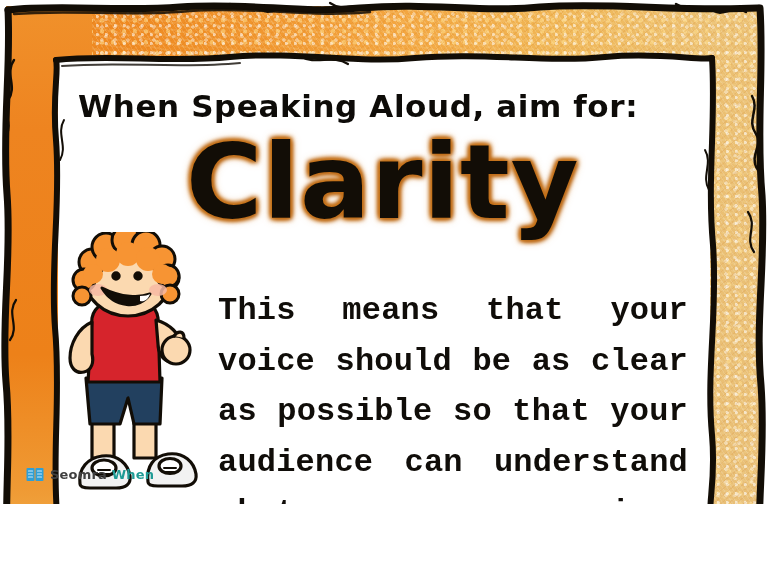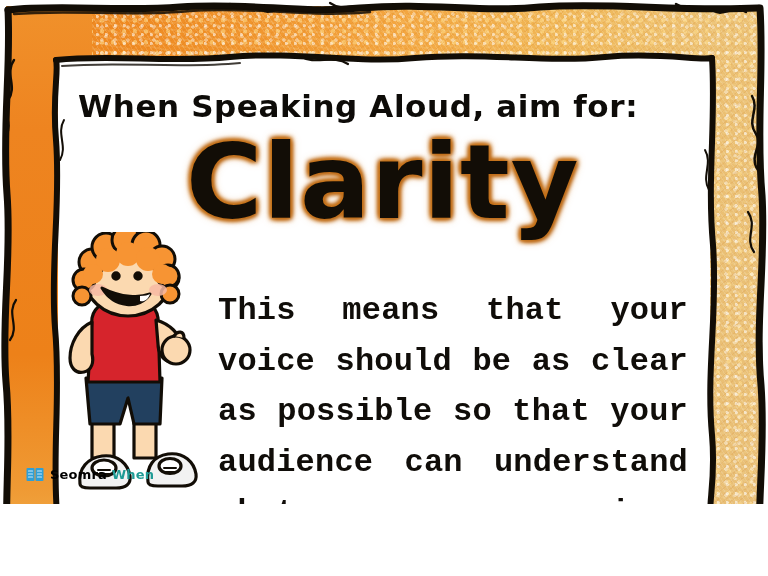--- a/index.html
+++ b/index.html
@@ -175,21 +175,21 @@
     pointer-events: auto;
   }
   .logo-mark { display: block; }
   .logo-text {
     font-family: "DejaVu Sans", sans-serif;
     font-size: 13px;
     font-weight: 700;
     color: #1f9b95;
     letter-spacing: .2px;
   }
-  .logo-text .seomra { color: #000000; }
+  .logo-text .seomra { color: #404040; }
   .copyright {
     position: absolute;
     left: 0;
     right: 0;
     bottom: 24px;
     text-align: center;
     font-family: "DejaVu Sans", sans-serif;
     font-size: 12.5px;
     font-weight: 700;
     color: #ffffff;

